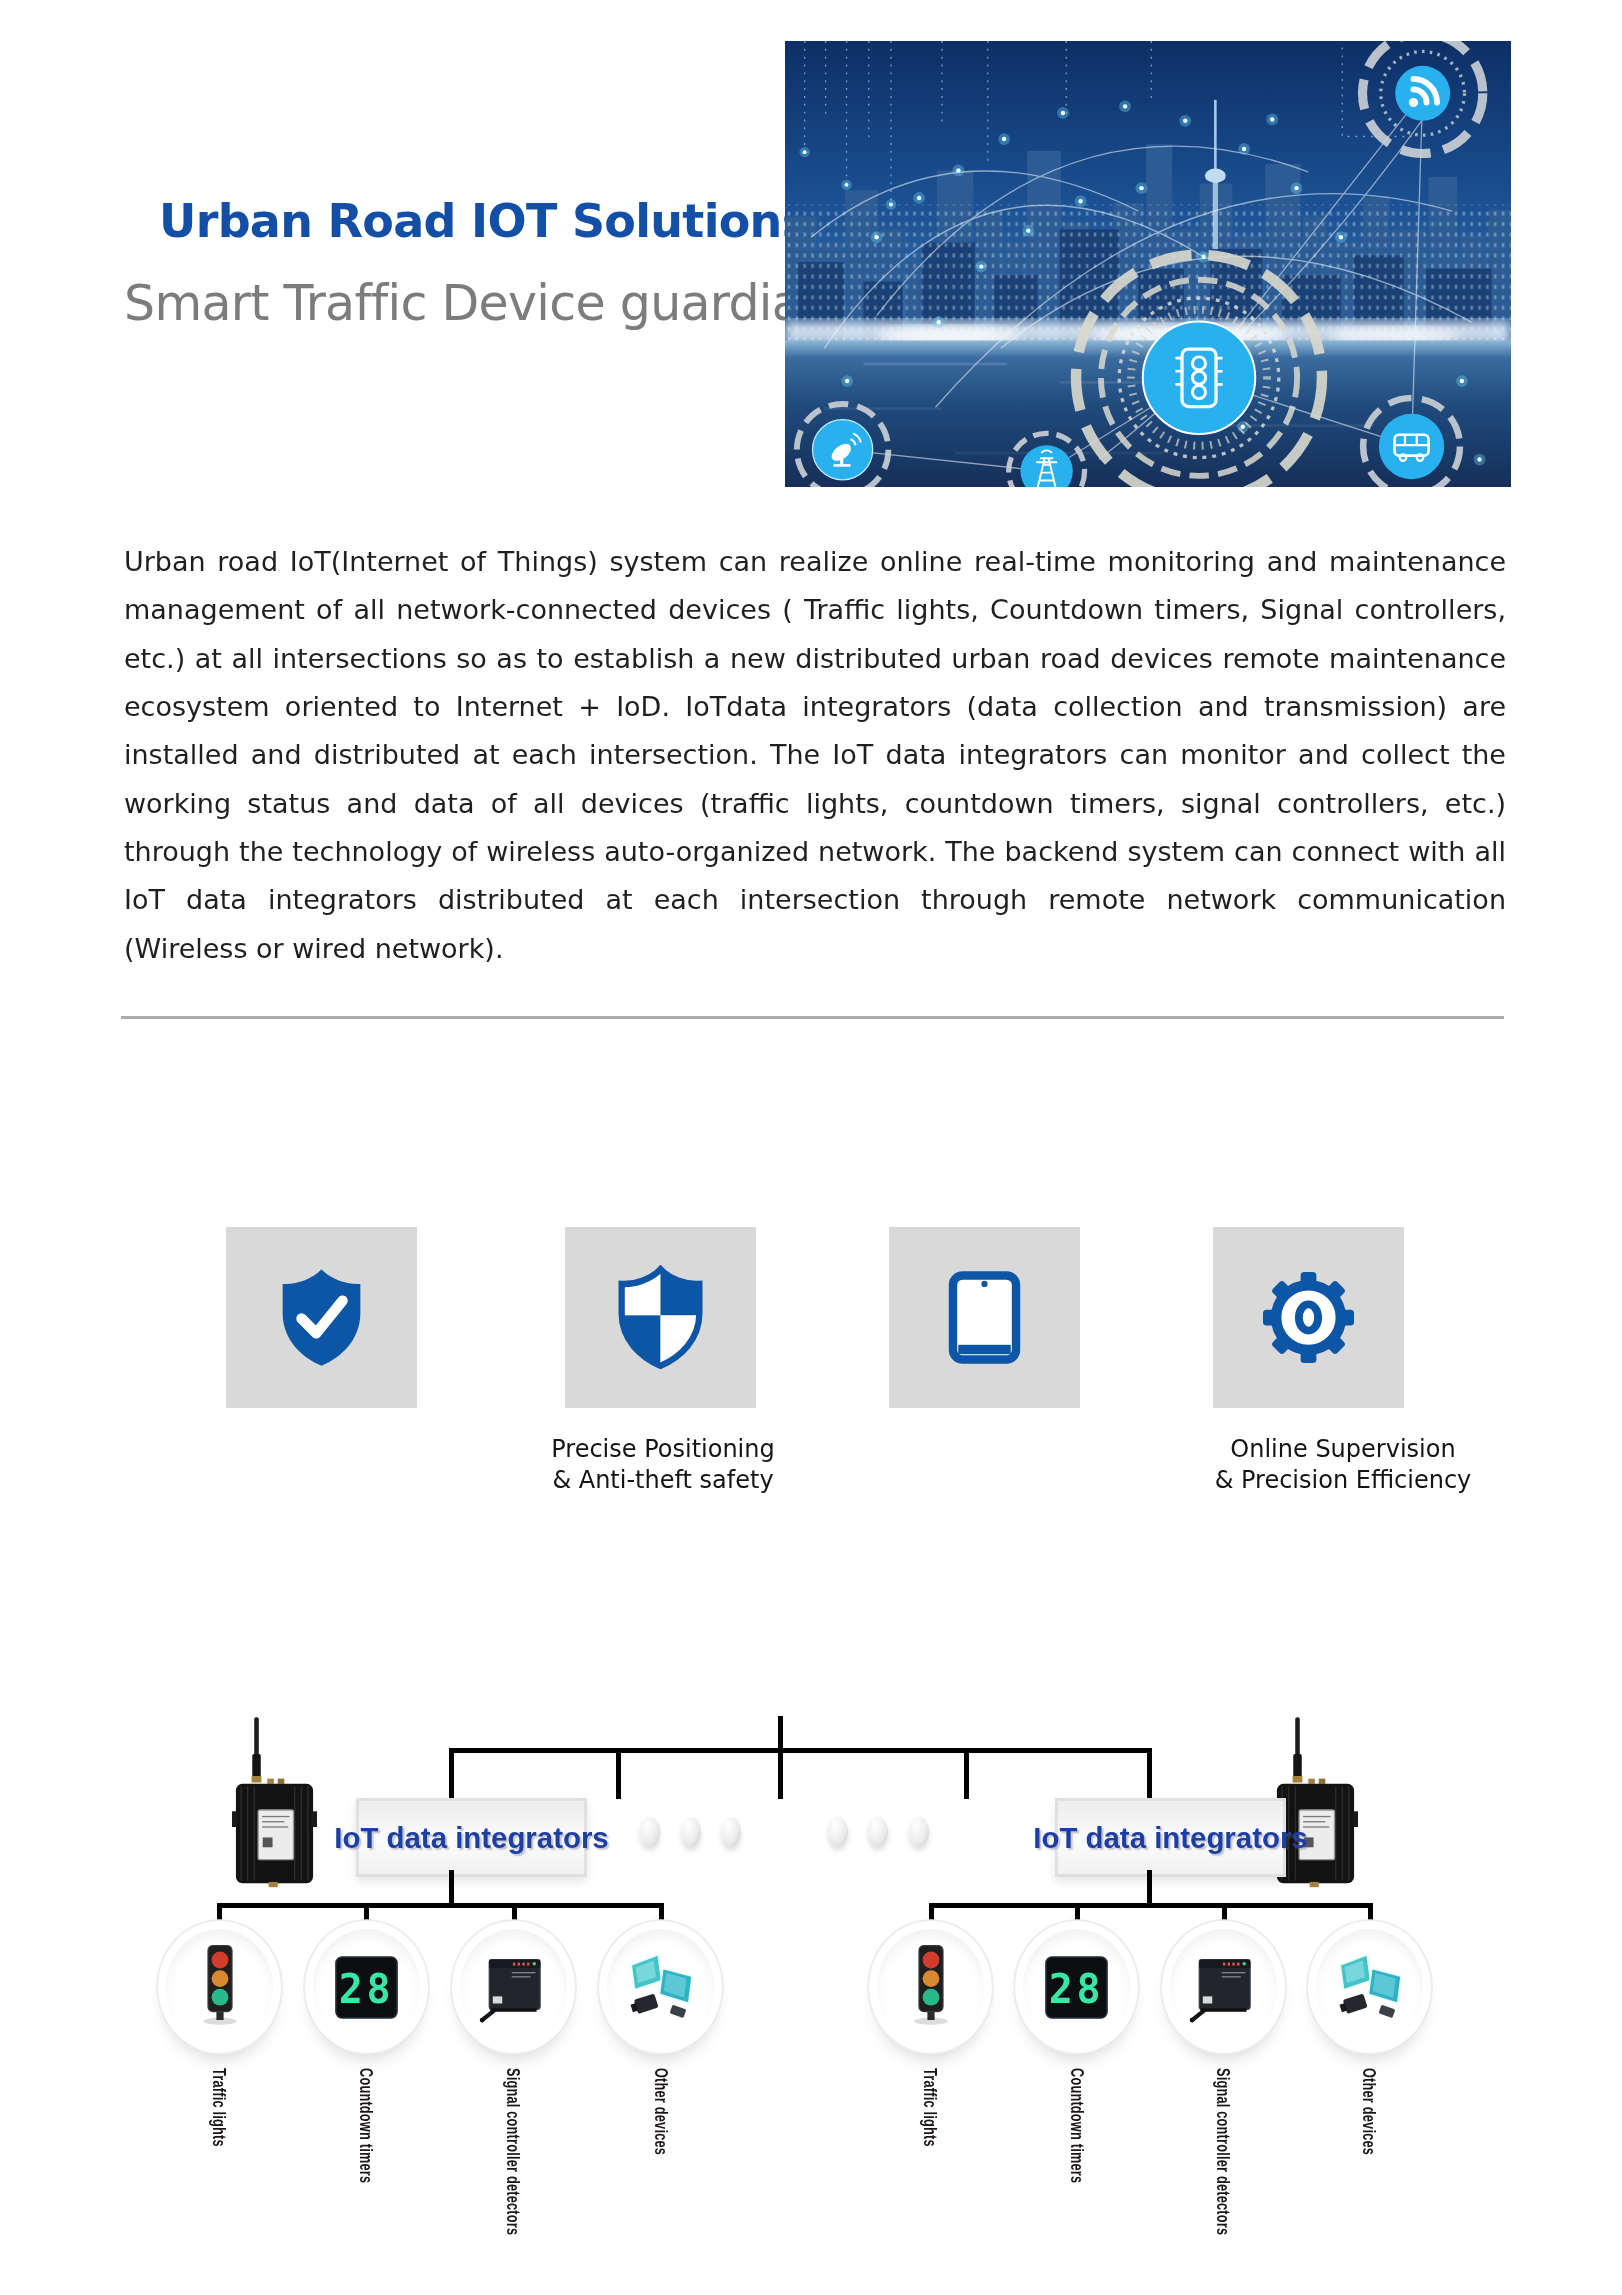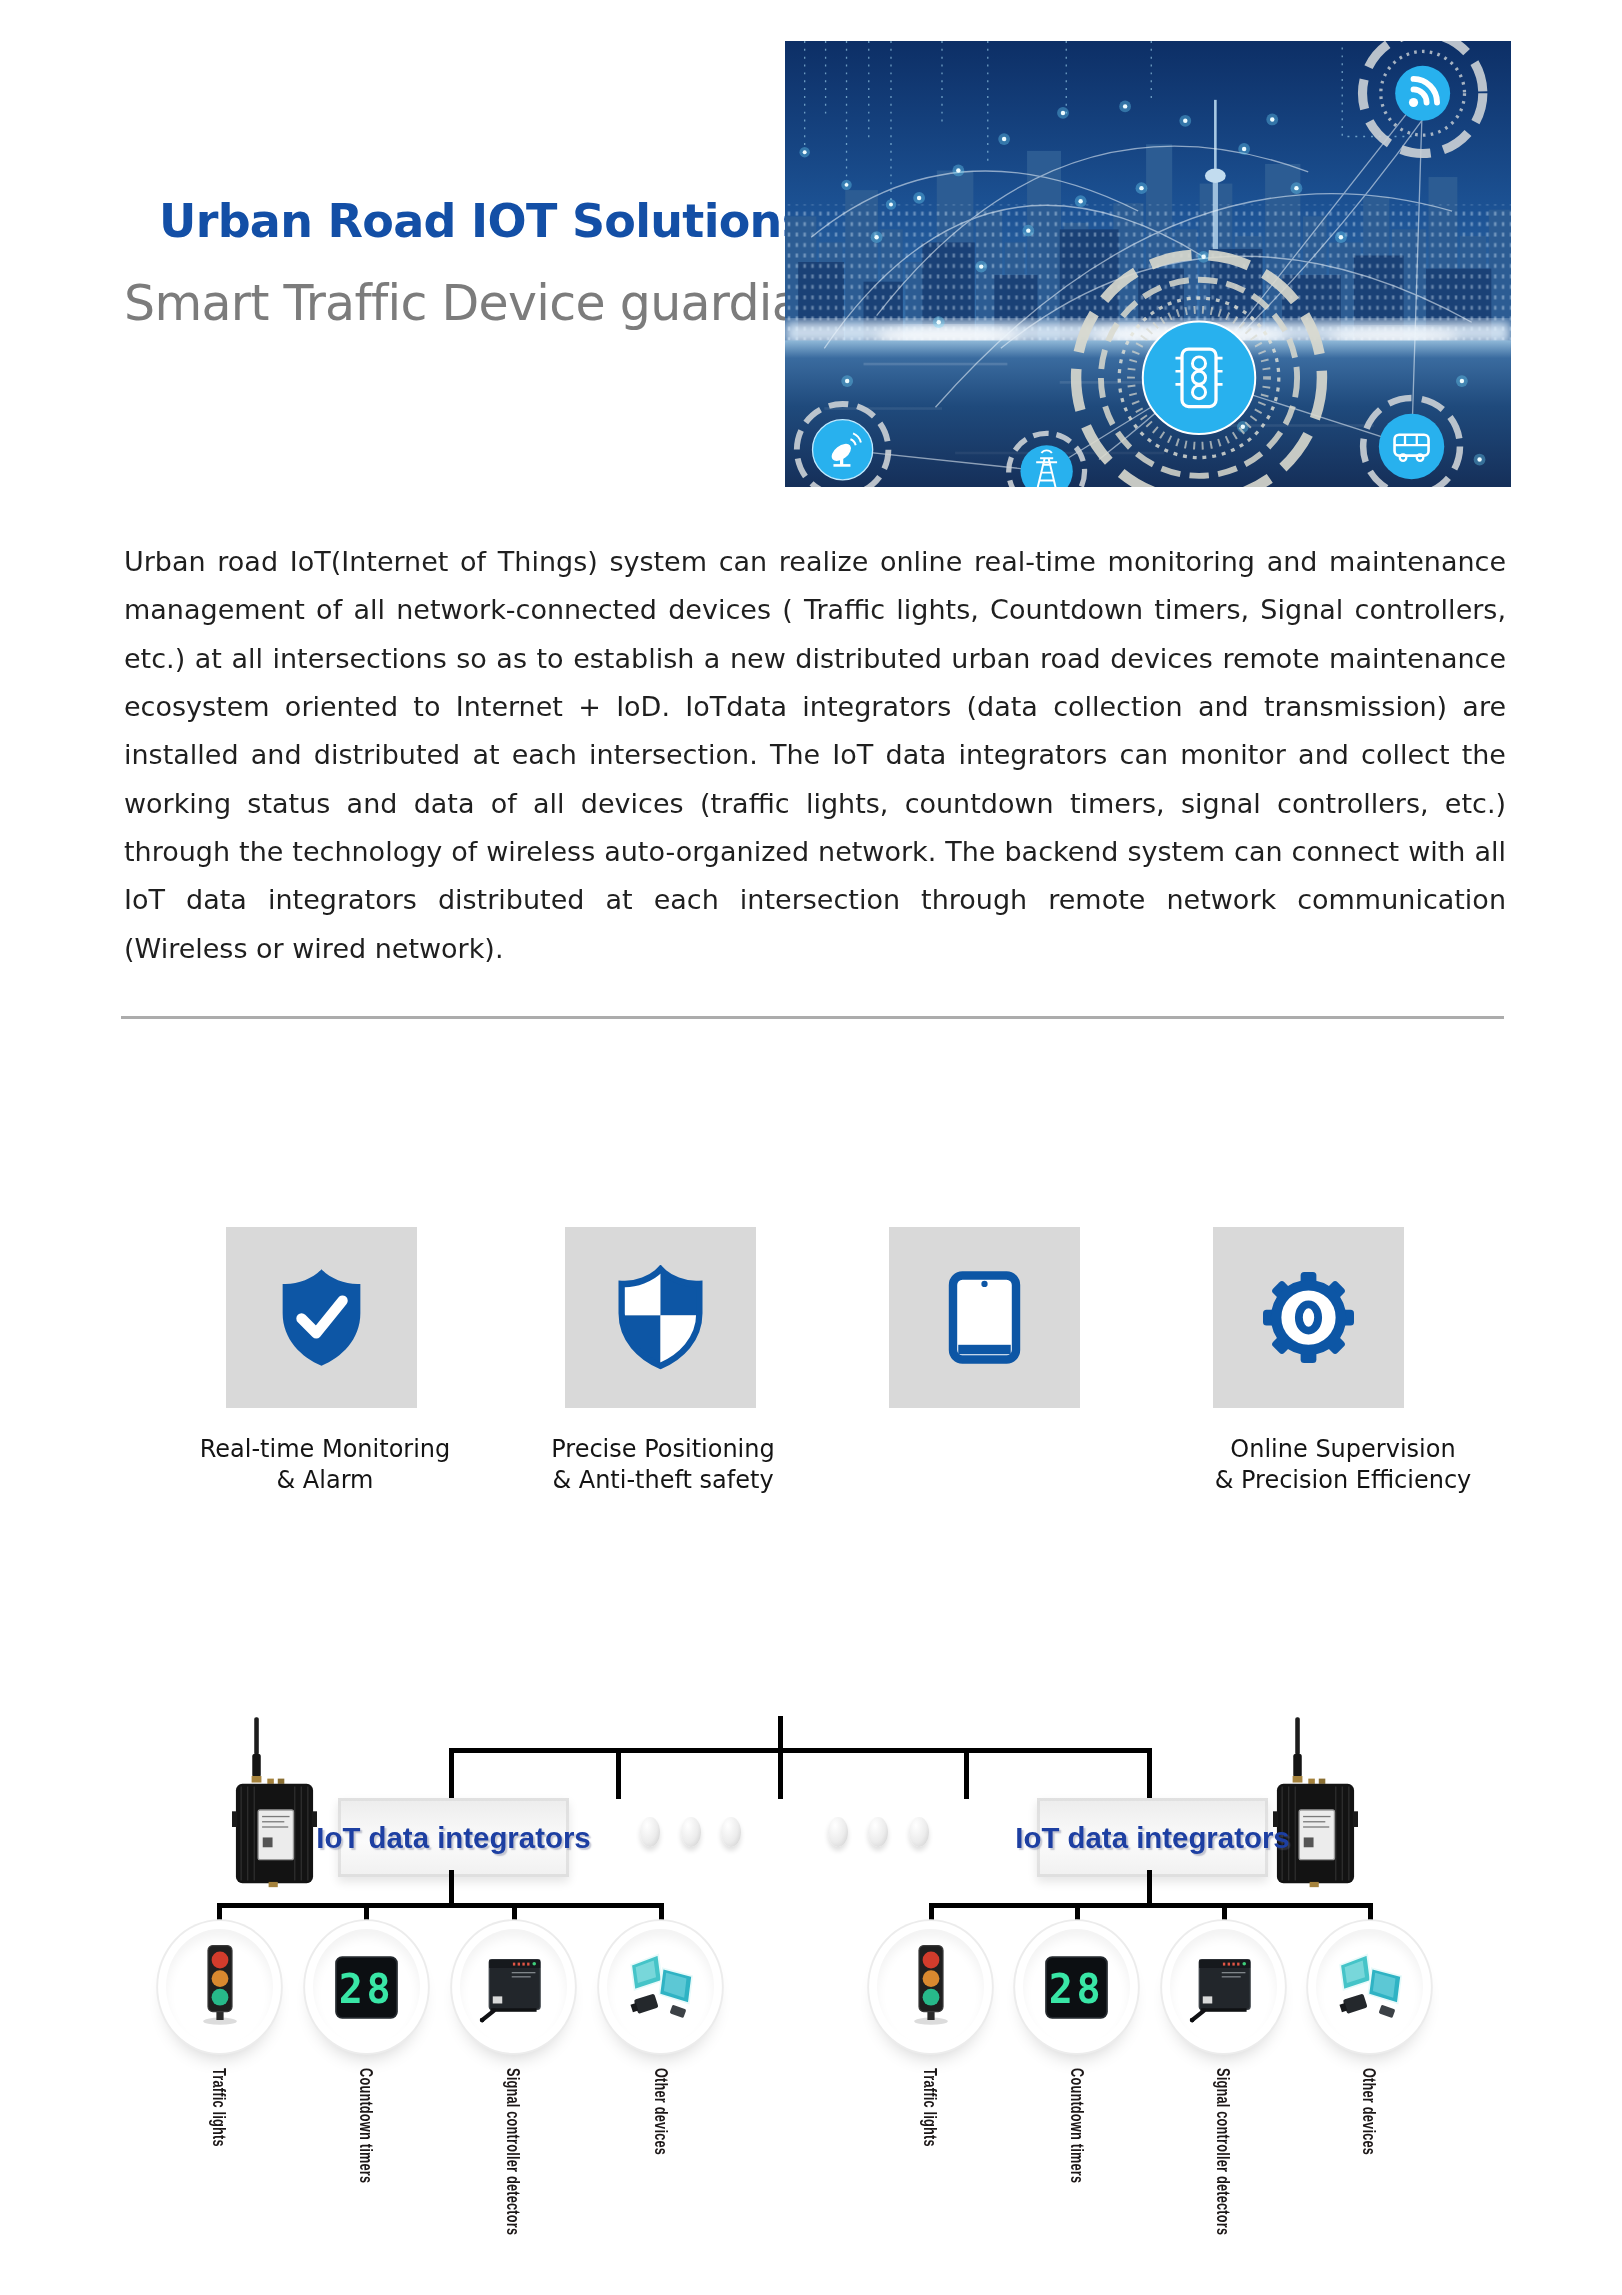--- a/index.html
+++ b/index.html
@@ -34,21 +34,21 @@
             border:4.6px solid #ffffff;border-radius:17px;box-shadow:0 7.9px 13px rgba(0,0,0,.28);
             display:flex;flex-direction:column;align-items:center;justify-content:center;
             font-family:"Liberation Sans",sans-serif;font-size:37px;color:#ffffff;line-height:1.14;}
   .vline{position:absolute;width:4.6px;background:#000;}
   .hline{position:absolute;height:4.6px;background:#000;}
   .int-label{position:absolute;top:1798px;width:225px;height:73px;
              background:linear-gradient(180deg,#ededed 0%,#fbfbfb 55%,#f1f1f1 100%);
              border:3.3px solid rgba(215,215,215,.65);box-shadow:0 5.2px 9.2px rgba(0,0,0,.10);
              display:flex;align-items:center;justify-content:center;
              font-family:"Liberation Sans",sans-serif;font-weight:700;font-size:29.4px;color:#1d3fa2;
-             text-shadow:2px 2px 1.3px rgba(95,100,135,.35);white-space:nowrap;}
+             text-shadow:2px 2px 1.3px rgba(95,100,135,.35);white-space:nowrap;margin-left:18px;}
   .dot{position:absolute;top:1817px;width:19.6px;height:30px;border-radius:50%;
        background:radial-gradient(ellipse at 35% 28%,#ffffff 0%,#ececec 55%,#c9c9c9 100%);
        box-shadow:0 3.9px 5.2px rgba(0,0,0,.12);}
   .device{position:absolute;top:1713px;width:85px;height:177px;}
   .badge{position:absolute;top:1929px;width:107px;height:116px;border-radius:50%;background:#ffffff;
          box-shadow:0 0 0 7.9px #ffffff,0 0 0 9.8px #ececec,0 13px 17px rgba(0,0,0,.17),inset 0 7.9px 10.5px rgba(0,0,0,.05);
          display:flex;align-items:center;justify-content:center;}
   .rot{position:absolute;top:2068px;transform-origin:0 0;transform:rotate(90deg) scaleX(.72);
        font-family:"Liberation Sans",sans-serif;font-weight:700;font-size:17.7px;color:#1c1717;
        white-space:nowrap;letter-spacing:0.3px;}
@@ -352,24 +352,20 @@
           </g>
         <g transform="rotate(315)">
             <rect x="-9" y="-52" width="18" height="18" rx="4"></rect>
           </g>
       </g>
       <circle cx="0" cy="0" r="37" fill="#ffffff" stroke="#0d56a5" stroke-width="12"></circle>
       <ellipse cx="0" cy="0" rx="11" ry="15" fill="#ffffff" stroke="#0d56a5" stroke-width="9"></ellipse>
     </svg>
   </div>
 
-  <div class="caption" style="left:142px;">
-    <div>Real-time Monitoring</div>
-    <div>&amp; Alarm</div>
-  </div>
   <div class="caption" style="left:480px;">
     <div>Precise Positioning</div>
     <div>&amp; Anti-theft safety</div>
   </div>
   <div class="caption" style="left:1160px;">
     <div>Online Supervision</div>
     <div>&amp; Precision Efficiency</div>
   </div>
 
 

